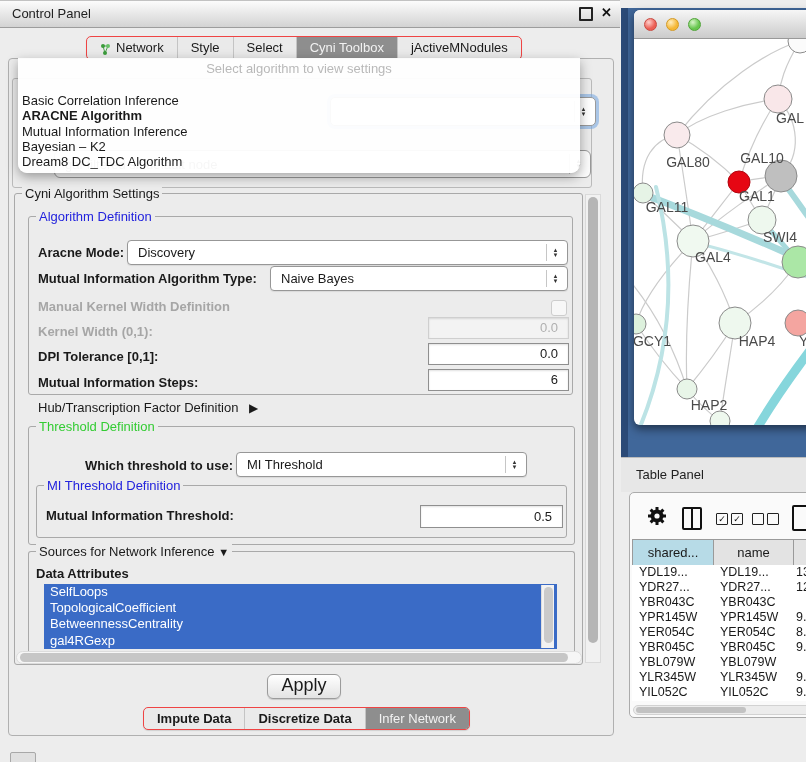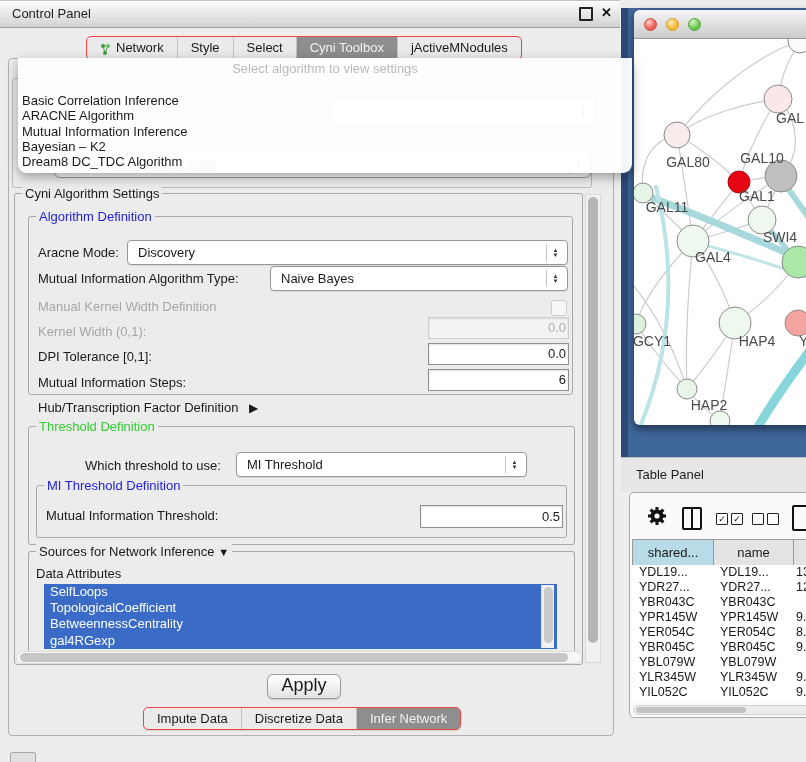--- a/index.html
+++ b/index.html
@@ -1,19 +1,19 @@
 <!DOCTYPE html>
 <html><head>
 <meta charset="utf-8">
 <style>
   html,body{margin:0;padding:0}
   body{width:806px;height:762px;position:relative;overflow:hidden;background:#ededed;
        font-family:"Liberation Sans",sans-serif;font-size:13px;color:#1a1a1a;}
   .lbl{position:absolute;font-size:13px;white-space:nowrap;color:#1a1a1a}
-  .b{font-weight:normal}
+  .b{font-weight:bold}
   .dis{color:#a6a6a6}
   
   #cp-titlebar{left:0;top:7;width:620px;height:26px;position:absolute;
     background:linear-gradient(#fcfcfc,#d3d3d3);border-top:1px solid #c2c2c2;border-bottom:1px solid #9d9d9d}
   #cp-title{left:12px;top:5px;position:absolute;font-size:13px;color:#222}
   #float-btn{position:absolute;right:27px;top:6px;width:10px;height:10px;border:2px solid #222;border-radius:1px}
   #close-btn{position:absolute;right:8px;top:4px;font-size:13px;font-weight:bold;color:#111}
   
   .tabstrip{position:absolute;display:flex;border:1px solid #ef4444;border-radius:5px;overflow:hidden;background:#eaeaea;box-shadow:0 1px 1px rgba(0,0,0,.12)}
   #top-tabs{left:86px;top:36px;height:22px}
@@ -24,34 +24,34 @@
   #cp-content{left:8px;top:58px;width:604px;height:676px;position:absolute;border:1px solid #b0b0b0;border-radius:4px;background:#ececec}
   
   #frag-group{left:12px;top:78px;width:578px;height:108px;position:absolute;border:1px solid #bababa;border-radius:3px;z-index:1}
   #frag-comboA{left:330px;top:97px;width:264px;height:27px;position:absolute;border:1px solid #9a9a9a;border-radius:5px;background:#fff;
      box-shadow:0 0 0 3px rgba(115,165,225,.55);z-index:1}
   #frag-comboB{left:54px;top:150px;width:537px;height:28px;position:absolute;border:1px solid #9a9a9a;border-radius:6px;background:#fcfcfc;
      font-size:13px;line-height:27px;padding-left:10px;color:#555;z-index:1;box-sizing:border-box}
   .arrows{position:absolute;right:3px;top:3px;bottom:3px;width:17px;border-left:1px solid #c6c6c6;
      display:flex;flex-direction:column;align-items:center;justify-content:center;font-size:6px;line-height:5px;color:#333}
   
-  #algo-popup{left:18px;top:58px;width:614px;height:115px;position:absolute;background:rgba(255,255,255,.95);
+  #algo-popup{left:18px;top:58px;width:562px;height:115px;position:absolute;background:rgba(255,255,255,.95);
      border-radius:0 0 9px 9px;box-shadow:0 4px 12px rgba(0,0,0,.35);z-index:5;overflow:hidden}
   #algo-hint{position:absolute;left:0;right:0;top:3px;text-align:center;color:#b9b9b9;font-size:13px}
   .algo-item{position:absolute;left:4px;right:4px;height:15px;font-size:13px;line-height:15px;white-space:nowrap}
   
   .grp{position:absolute;border:1px solid #a9a9a9;border-radius:3px}
   .grp-lbl{position:absolute;font-size:13px;background:#ececec;padding:0 3px;white-space:nowrap;z-index:2}
   .blue{color:#2222dd}
   .green{color:#33cc33}
   
   .combo{position:absolute;background:#fff;border:1px solid #979797;border-radius:4px;font-size:13px;
      padding-left:10px;box-sizing:border-box;box-shadow:0 1px 1px rgba(0,0,0,.08)}
   .field{position:absolute;background:#fff;border:1px solid #8f8f8f;font-size:13px;text-align:right;
-     padding-right:2px;box-sizing:border-box;box-shadow:inset 0 1px 2px rgba(0,0,0,.12)}
+     padding-right:10px;box-sizing:border-box;box-shadow:inset 0 1px 2px rgba(0,0,0,.12)}
   .field.dis2{background:#f3f3f3;border-color:#cfcfcf;color:#b0b0b0}
   #mkw-check{left:551px;top:300px;width:14px;height:14px;position:absolute;border:1px solid #cdcdcd;border-radius:3px;background:#f7f7f7}
   
   #vscroll{left:585px;top:194px;width:16px;height:469px;position:absolute;background:#f1f1f1;border:1px solid #dadada;box-sizing:border-box}
   #vthumb{left:2px;top:2px;width:10px;height:446px;position:absolute;background:#b5b5b5;border-radius:6px}
   #hscroll{left:16px;top:651px;width:566px;height:13px;position:absolute;background:#f6f6f6;border:1px solid #dcdcdc;border-radius:7px;box-sizing:border-box}
   #hthumb{left:3px;top:1px;width:548px;height:9px;position:absolute;background:#c6c6c6;border-radius:5px}
   
   #attr-list{left:44px;top:584px;width:513px;height:65px;position:absolute;background:#fff;overflow:hidden}
   .attr-item{height:16.2px;background:#3a6bc6;color:#fff;font-size:13px;line-height:16px;padding-left:6px;white-space:nowrap}

